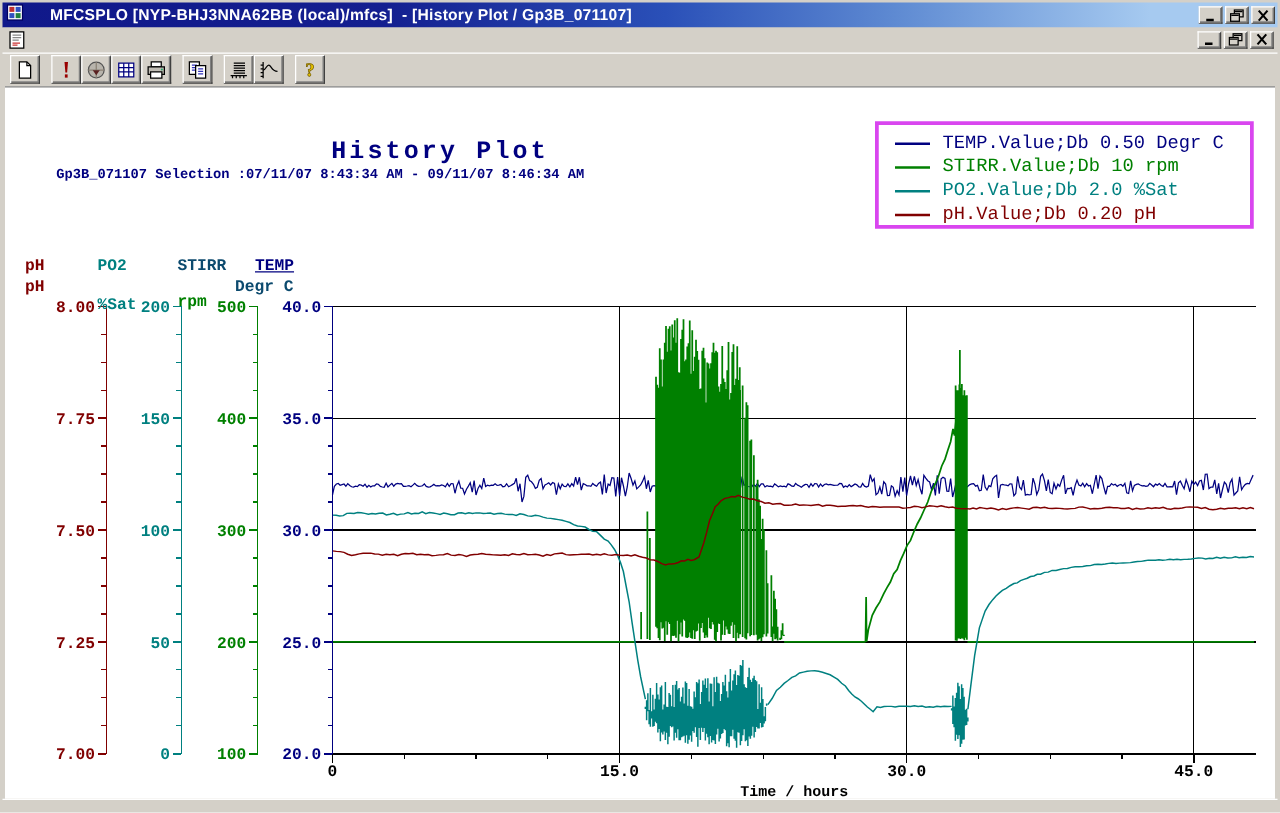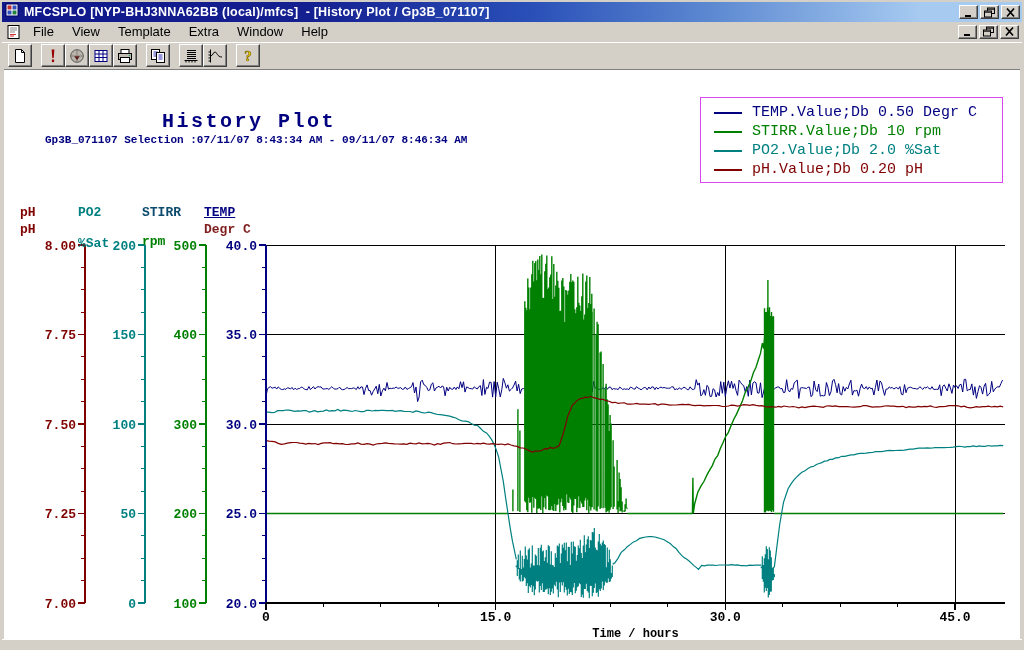--- a/index.html
+++ b/index.html
@@ -2,45 +2,45 @@
 <html><head>
 <meta charset="utf-8">
 <style>
   html,body{margin:0;padding:0}
   body{width:1024px;height:650px;overflow:hidden;background:#d4d0c8;position:relative;
        font-family:"Liberation Sans",sans-serif;-webkit-font-smoothing:antialiased}
   
   #titlebar{position:absolute;left:2px;top:2px;right:2px;height:20px;display:flex;align-items:center;
     padding-left:3px;box-sizing:border-box;
     background:linear-gradient(90deg,#10188a 0%,#141f90 30%,#2a50b8 52%,#5e8ad2 70%,#a6caf0 90%,#a6caf0 100%)}
-  .title-text{color:#fff;font-weight:bold;font-size:12.5px;margin-left:5px;white-space:pre;letter-spacing:.2px}
+  .title-text{color:#fff;font-weight:bold;font-size:12.5px;margin-left:21px;white-space:pre;letter-spacing:.2px}
   .winbtns{margin-left:auto;display:flex;gap:2px;padding-right:2px}
   .wbtn{width:19px;height:14px;background:#d4d0c8;border:1px solid;border-color:#ffffff #404040 #404040 #ffffff;
     box-shadow:inset -1px -1px 0 #808080;display:flex;align-items:center;justify-content:center;box-sizing:border-box}
   .wbtn svg{display:block}
   #menubar{position:absolute;left:2px;top:22px;right:2px;height:19px;background:#d4d0c8;display:flex;align-items:center}
   #menu-items{display:flex;list-style:none;margin:0;padding:0}
   .mitem{font-size:13px;color:#000;padding:2px 9px;cursor:default}
   #mdi-icon{width:16px;height:16px;margin-left:4px;margin-right:2px}
   #menubar .winbtns{padding-right:3px}
   #toolbar{position:absolute;left:2px;top:42px;right:2px;height:26px;background:#d4d0c8;
     border-top:1px solid #ffffff;display:flex;align-items:center;padding-left:6px;box-sizing:border-box}
   .tgroup{display:flex;margin-right:9px}
   .tbtn{width:24px;height:23px;background:#d4d0c8;border:1px solid;border-color:#ffffff #404040 #404040 #ffffff;
     box-shadow:inset -1px -1px 0 #808080;display:flex;align-items:center;justify-content:center;box-sizing:border-box}
   
   #client{position:absolute;left:4px;top:69px;width:1016px;height:571px;background:#ffffff;border-top:1px solid #808080;box-sizing:border-box}
   #statusbar{position:absolute;left:2px;bottom:2px;right:2px;height:8px;background:#d4d0c8;border-top:1px solid #ffffff}
   #chart-svg{position:absolute;left:0;top:0;width:1024px;height:650px;pointer-events:none}
   .overlay{position:absolute;white-space:pre}
-  #chart-title{left:162px;top:110px;width:380px;text-align:left;color:#000080;
+  #chart-title{left:162px;top:110px;width:380px;text-align:center;color:#000080;
     font:700 20px "Liberation Mono",monospace;letter-spacing:2.5px}
   #chart-subtitle{left:45px;top:134px;width:660px;text-align:left;color:#000080;
     font:700 11px "Liberation Mono",monospace}
-  #legend{left:700px;top:97px;width:303px;height:86px;border:1px solid #d946ef;background:#fff;
+  #legend{left:700px;top:97px;width:303px;height:86px;border:3px solid #d946ef;background:#fff;
     box-sizing:border-box;padding-top:5px}
   .lrow{display:flex;align-items:center;height:19px;padding-left:13px}
   .lline{width:28px;height:0;border-top:2px solid}
   .llabel{margin-left:10px;font:400 15px "Liberation Mono",monospace}
   .axhdr{position:absolute;font:700 13px "Liberation Mono",monospace;white-space:pre}
 </style>
 </head>
 <body>
 
 <div id="titlebar">
@@ -73,28 +73,20 @@
       </span>
   </span>
 </div>
 
 <div id="menubar">
   <span id="mdi-icon"><svg width="16" height="16" viewBox="0 0 16 16">
         <rect x="2" y="1.5" width="11" height="13" fill="#fff" stroke="#000"></rect>
         <path d="M4 4h7M4 6h7M4 8h5" stroke="#888"></path>
         <path d="M4 10.5h6M4 12h4" stroke="#c33"></path>
       </svg></span>
-  <ul id="menu-items">
-      <li class="mitem">File</li>
-      <li class="mitem">View</li>
-      <li class="mitem">Template</li>
-      <li class="mitem">Extra</li>
-      <li class="mitem">Window</li>
-      <li class="mitem">Help</li>
-    </ul>
   <span class="winbtns">
     <span class="wbtn">
         <svg width="13" height="11" viewBox="0 0 13 11">
           <path d="M3 9h6" stroke="#000" stroke-width="2"></path>
         </svg>
       </span>
     <span class="wbtn">
         <svg width="13" height="11" viewBox="0 0 13 11">
           <rect x="4.5" y="1" width="7" height="5.5" fill="#d4d0c8" stroke="#000"></rect>
           <path d="M5 2.2h6" stroke="#000"></path>
@@ -330,16 +322,16 @@
 <div class="overlay" id="chart-subtitle">Gp3B_071107 Selection :07/11/07 8:43:34 AM - 09/11/07 8:46:34 AM</div>
 <div class="overlay" id="legend"><div class="lrow"><span class="lline" style="border-top-color: rgb(0, 0, 128);"></span><span class="llabel" style="color: rgb(0, 0, 128);">TEMP.Value;Db 0.50 Degr C</span></div><div class="lrow"><span class="lline" style="border-top-color: rgb(0, 128, 0);"></span><span class="llabel" style="color: rgb(0, 128, 0);">STIRR.Value;Db 10 rpm</span></div><div class="lrow"><span class="lline" style="border-top-color: rgb(0, 128, 128);"></span><span class="llabel" style="color: rgb(0, 128, 128);">PO2.Value;Db 2.0 %Sat</span></div><div class="lrow"><span class="lline" style="border-top-color: rgb(128, 0, 0);"></span><span class="llabel" style="color: rgb(128, 0, 0);">pH.Value;Db 0.20 pH</span></div></div>
 <div id="axis-headers">
     <span class="axhdr" style="left: 20px; top: 205px; color: rgb(128, 0, 0);">pH</span>
     <span class="axhdr" style="left: 20px; top: 222px; color: rgb(128, 0, 0);">pH</span>
     <span class="axhdr" style="left: 78px; top: 205px; color: rgb(0, 128, 128);">PO2</span>
     <span class="axhdr" style="left: 78px; top: 222px; color: rgb(0, 128, 128); margin-top: 14px;">%Sat</span>
     <span class="axhdr" style="left: 142px; top: 205px; color: #0c4a6e;">STIRR</span>
     <span class="axhdr" style="left: 142px; top: 234px; color: rgb(0, 128, 0);">rpm</span>
     <span class="axhdr" style="left: 204px; top: 205px; color: rgb(0, 0, 128); text-decoration: underline;">TEMP</span>
-    <span class="axhdr" style="left: 204px; top: 222px; color: #7f1d1d;">Degr C</span>
+    <span class="axhdr" style="left: 188px; top: 222px; color: #0c4a6e;">Degr C</span>
   </div>
 
 <div id="statusbar"></div>
 
 </body></html>

